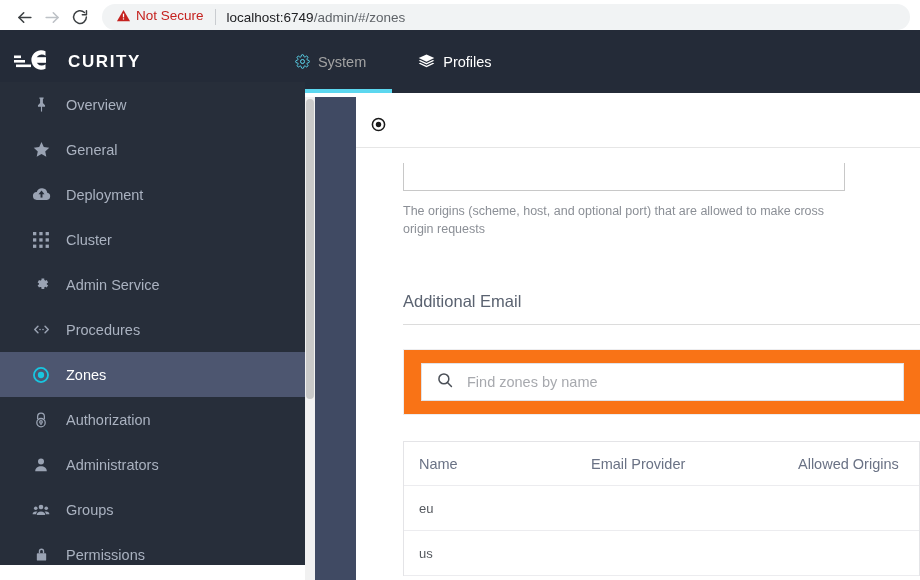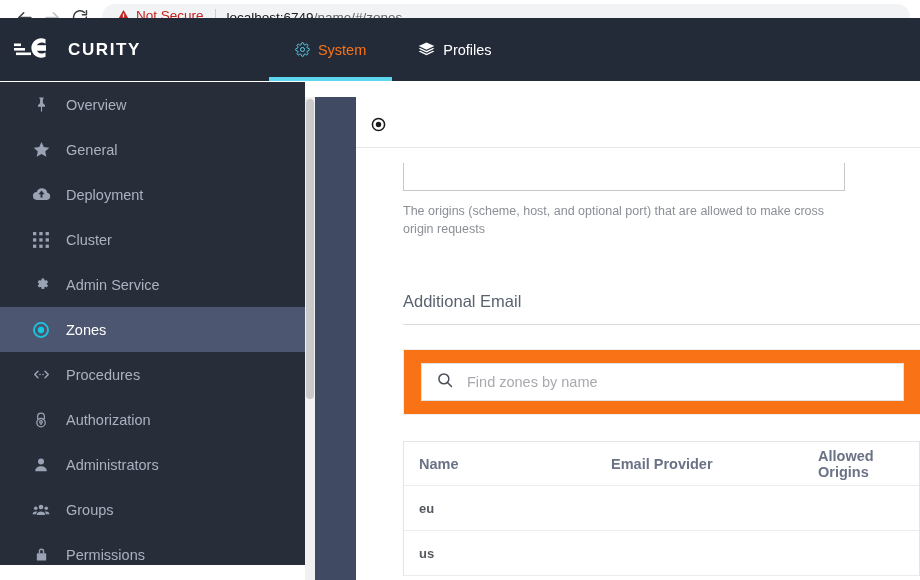--- a/index.html
+++ b/index.html
@@ -45,21 +45,21 @@
     margin: 0 11px; flex: 0 0 auto;
   }
   .omni-url {
     font-size: 13.5px; color: #202124; white-space: nowrap;
   }
   .omni-url .host { color: #202124; margin-top: 35px; }
   .omni-url .path { color: #5f6368; }
 
   
   .app-header {
-    position: absolute; top: 18px; left: 0;
+    position: absolute; top: 30px; left: 0;
     width: 920px; height: 63px;
     background: #242b38;
     display: flex; align-items: center;
   }
   .logo {
     display: flex; align-items: center;
     margin-left: 14px; gap: 8px;
     height: 100%;
   }
   .logo-mark { display: block; }
@@ -71,21 +71,21 @@
     display: flex; align-items: stretch;
     height: 100%; margin-left: 128px;
   }
   .top-tab {
     display: flex; align-items: center; gap: 8px;
     padding: 0 26px;
     font-size: 14.5px;
     color: #ffffff;
     position: relative;
   }
-  .top-tab.active { color: #f97316; }
+  .top-tab.active { color: #a3a3a3; }
   .top-tab.active::after {
     content: ""; position: absolute;
     left: 0; right: 0; bottom: 0; height: 4px;
     background: #5cd7ef;
   }
   .top-tab .ti { display: flex; align-items: center; }
 
   
   .sidebar {
     position: absolute; top: 82px; left: 0;
@@ -191,31 +191,30 @@
     width: 517px;
     border: 1px solid #e4e4e7;
     border-bottom: none;
     background: #ffffff;
   }
   .table-row {
     display: flex; align-items: center;
     height: 45px;
     border-bottom: 1px solid #ececef;
     padding-left: 15px;
-    font-weight: bold;
   }
   .table-row.header { height: 44px; }
   .table-row.header .cell {
     color: #6a7285; font-size: 14.5px;
   }
   .table-row .cell {
     font-size: 13px; color: #55595f;
   }
   .col-name { width: 172px; flex: 0 0 172px; }
-  .col-email { width: 207px; flex: 0 0 207px; margin-left: 20px; }
+  .col-email { width: 207px; flex: 0 0 207px; }
   .col-origins { flex: 1 1 auto; }
 </style>
 </head>
 <body>
 
 <div class="app">
 
   <div class="browser-bar">
     <div class="nav-btn">
       <span>
@@ -248,21 +247,21 @@
           <svg width="15" height="15" viewBox="0 0 24 24" fill="#c5221f">
             <path d="M12 3 L22.5 21 L1.5 21 Z"></path>
             <rect x="11" y="9" width="2" height="6" fill="#ffffff"></rect>
             <rect x="11" y="16.5" width="2" height="2" fill="#ffffff"></rect>
           </svg>
         </span>
         <span>Not Secure</span>
       </div>
       <div class="omni-sep"></div>
       <div class="omni-url">
-        <span class="host">localhost:6749</span><span class="path">/name/#/zones</span>
+        <span class="host">localhost:6749</span><span class="path">/admin/#/zones</span>
       </div>
     </div>
   </div>
 
   <div class="app-header">
     <div class="logo">
       <span class="logo-mark">
         <svg width="46" height="26" viewBox="0 0 46 26">
           <rect x="0" y="8.5" width="7" height="2.6" fill="#ffffff"></rect>
           <rect x="0" y="13" width="11" height="2.6" fill="#ffffff"></rect>
@@ -348,40 +347,40 @@
 
     <div class="side-item">
       <span class="si-icon">
         <svg width="17" height="17" viewBox="0 0 24 24" fill="#9aa3b3">
           <path d="M12 8.4a3.6 3.6 0 1 0 0 7.2 3.6 3.6 0 0 0 0-7.2zm9.4 4.6l-1.9-1.1a7.6 7.6 0 0 0 0-1.8l1.9-1.1-2-3.4-1.9 1.1a7.6 7.6 0 0 0-1.6-.9V3.6h-3.9v2.2a7.6 7.6 0 0 0-1.6.9L8.5 5.6l-2 3.4 1.9 1.1a7.6 7.6 0 0 0 0 1.8l-1.9 1.1 2 3.4 1.9-1.1a7.6 7.6 0 0 0 1.6.9v2.2h3.9v-2.2a7.6 7.6 0 0 0 1.6-.9l1.9 1.1z"></path>
         </svg>
       </span>
       <span class="si-label">Admin Service</span>
     </div>
 
-    <div class="side-item active">
-      <span class="si-icon">
-        <svg width="18" height="18" viewBox="0 0 24 24">
-          <circle cx="12" cy="12" r="9.4" fill="none" stroke="#18c6e0" stroke-width="2.4"></circle>
-          <circle cx="12" cy="12" r="4.2" fill="#18c6e0"></circle>
-        </svg>
-      </span>
-      <span class="si-label">Zones</span>
-    </div>
-
     <div class="side-item">
       <span class="si-icon">
         <svg width="19" height="19" viewBox="0 0 24 24" fill="none" stroke="#9aa3b3" stroke-width="1.9" stroke-linecap="round" stroke-linejoin="round">
           <polyline points="7.5 8 3.5 12 7.5 16"></polyline>
             <polyline points="16.5 8 20.5 12 16.5 16"></polyline>
           <line x1="10" y1="12" x2="10.2" y2="12"></line>
             <line x1="13.8" y1="12" x2="14" y2="12"></line>
         </svg>
       </span>
       <span class="si-label">Procedures</span>
+    </div>
+
+    <div class="side-item active">
+      <span class="si-icon">
+        <svg width="18" height="18" viewBox="0 0 24 24">
+          <circle cx="12" cy="12" r="9.4" fill="none" stroke="#18c6e0" stroke-width="2.4"></circle>
+          <circle cx="12" cy="12" r="4.2" fill="#18c6e0"></circle>
+        </svg>
+      </span>
+      <span class="si-label">Zones</span>
     </div>
 
     <div class="side-item">
       <span class="si-icon">
         <svg width="18" height="18" viewBox="0 0 24 24" fill="none" stroke="#9aa3b3" stroke-width="1.7">
           <path d="M7.5 10.5V7.2a4.5 4.5 0 0 1 9 0v3.3"></path>
           <circle cx="12" cy="15.6" r="5.6"></circle>
           <circle cx="12" cy="14.6" r="1.7"></circle>
           <line x1="12" y1="16.3" x2="12" y2="18.6"></line>
         </svg>

